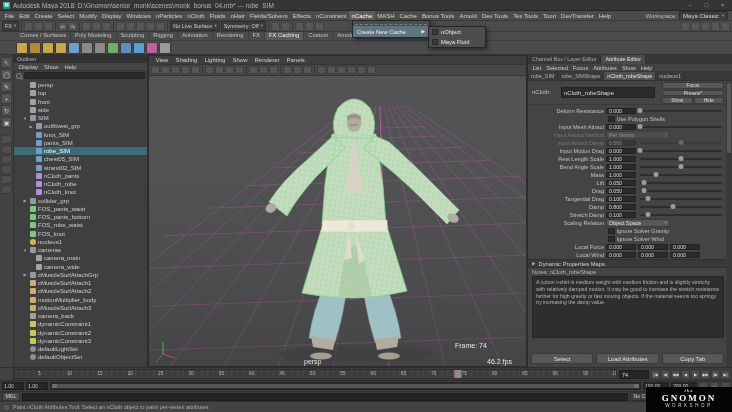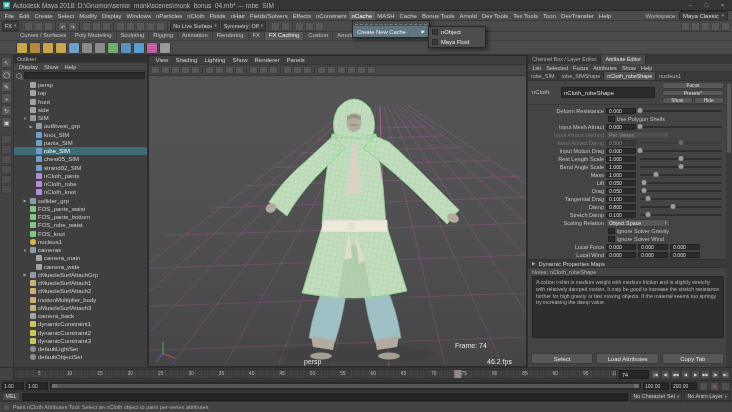--- a/index.html
+++ b/index.html
@@ -885,14 +885,19 @@
     <div class="osm-item">
       <span class="osm-check"></span>
       <span>nObject</span>
     </div>
     <div class="osm-item">
       <span class="osm-check"></span>
       <span>Maya Fluid</span>
     </div>
   </div>
 
+  <div class="abs gnomon">
+    <div class="g-the">the</div>
+    <div class="g-name">GNOMON</div>
+    <div class="g-ws">WORKSHOP</div>
+  </div>
 
 </div>
 
 </body></html>

